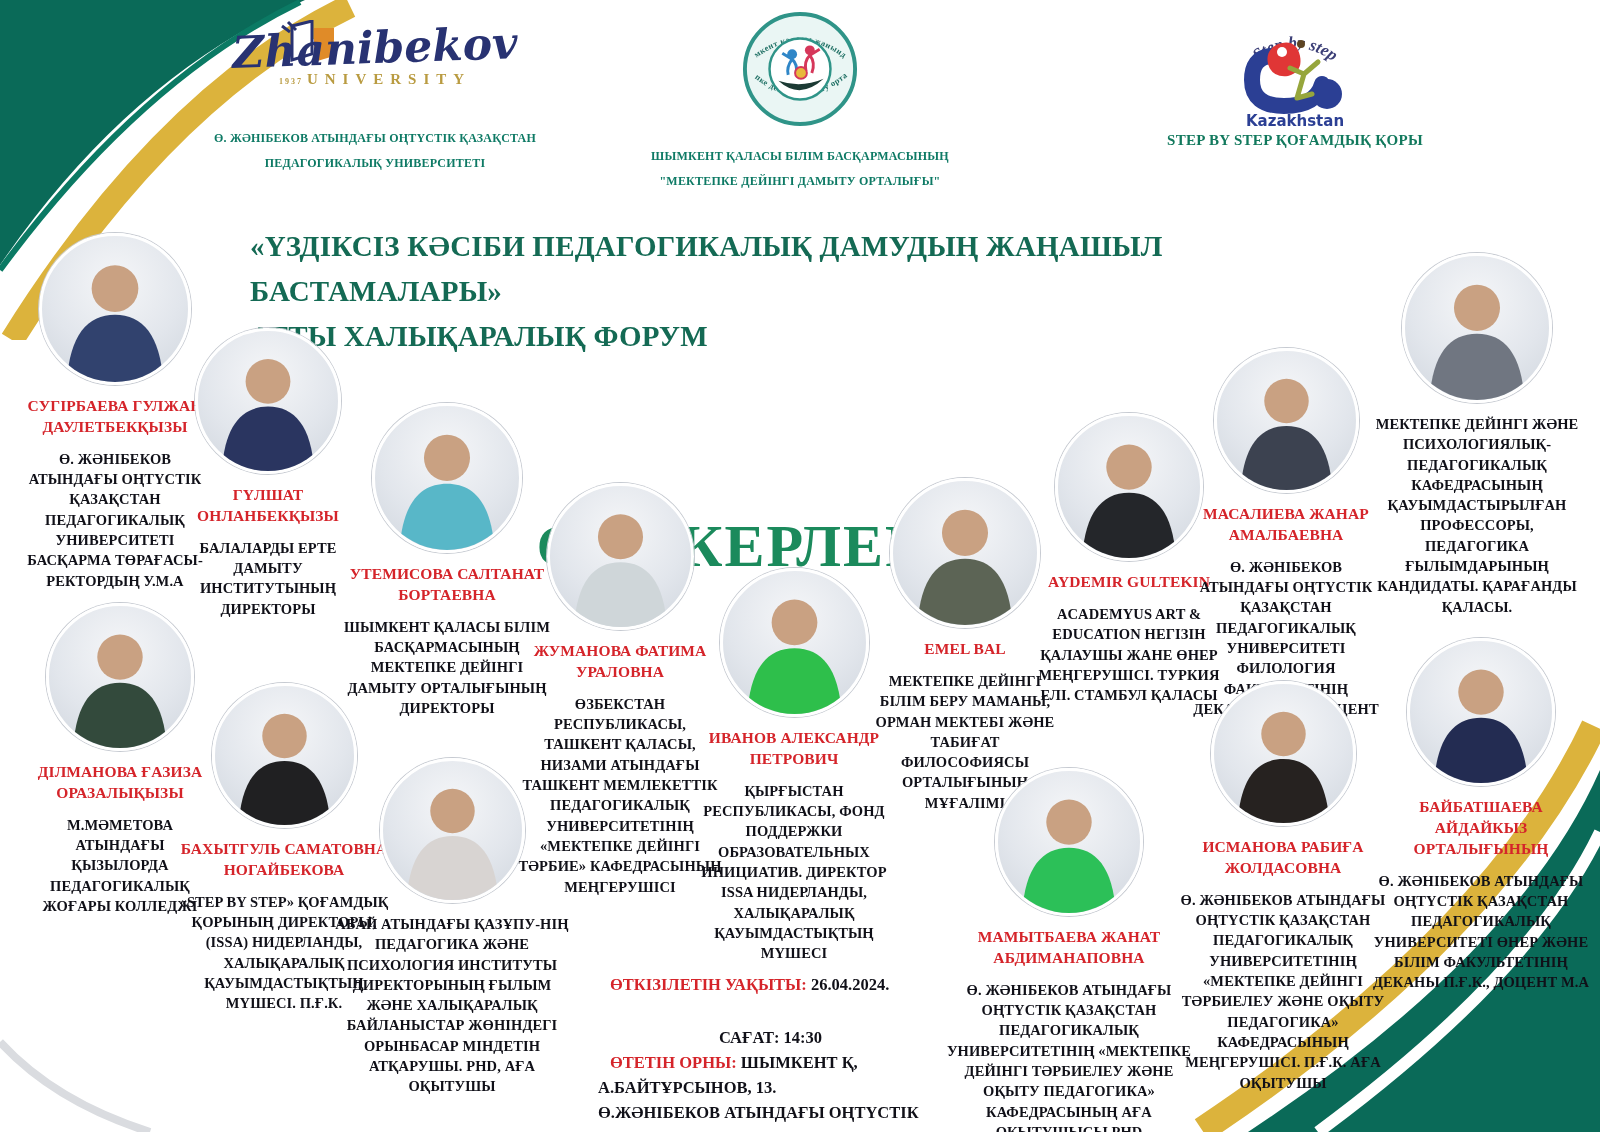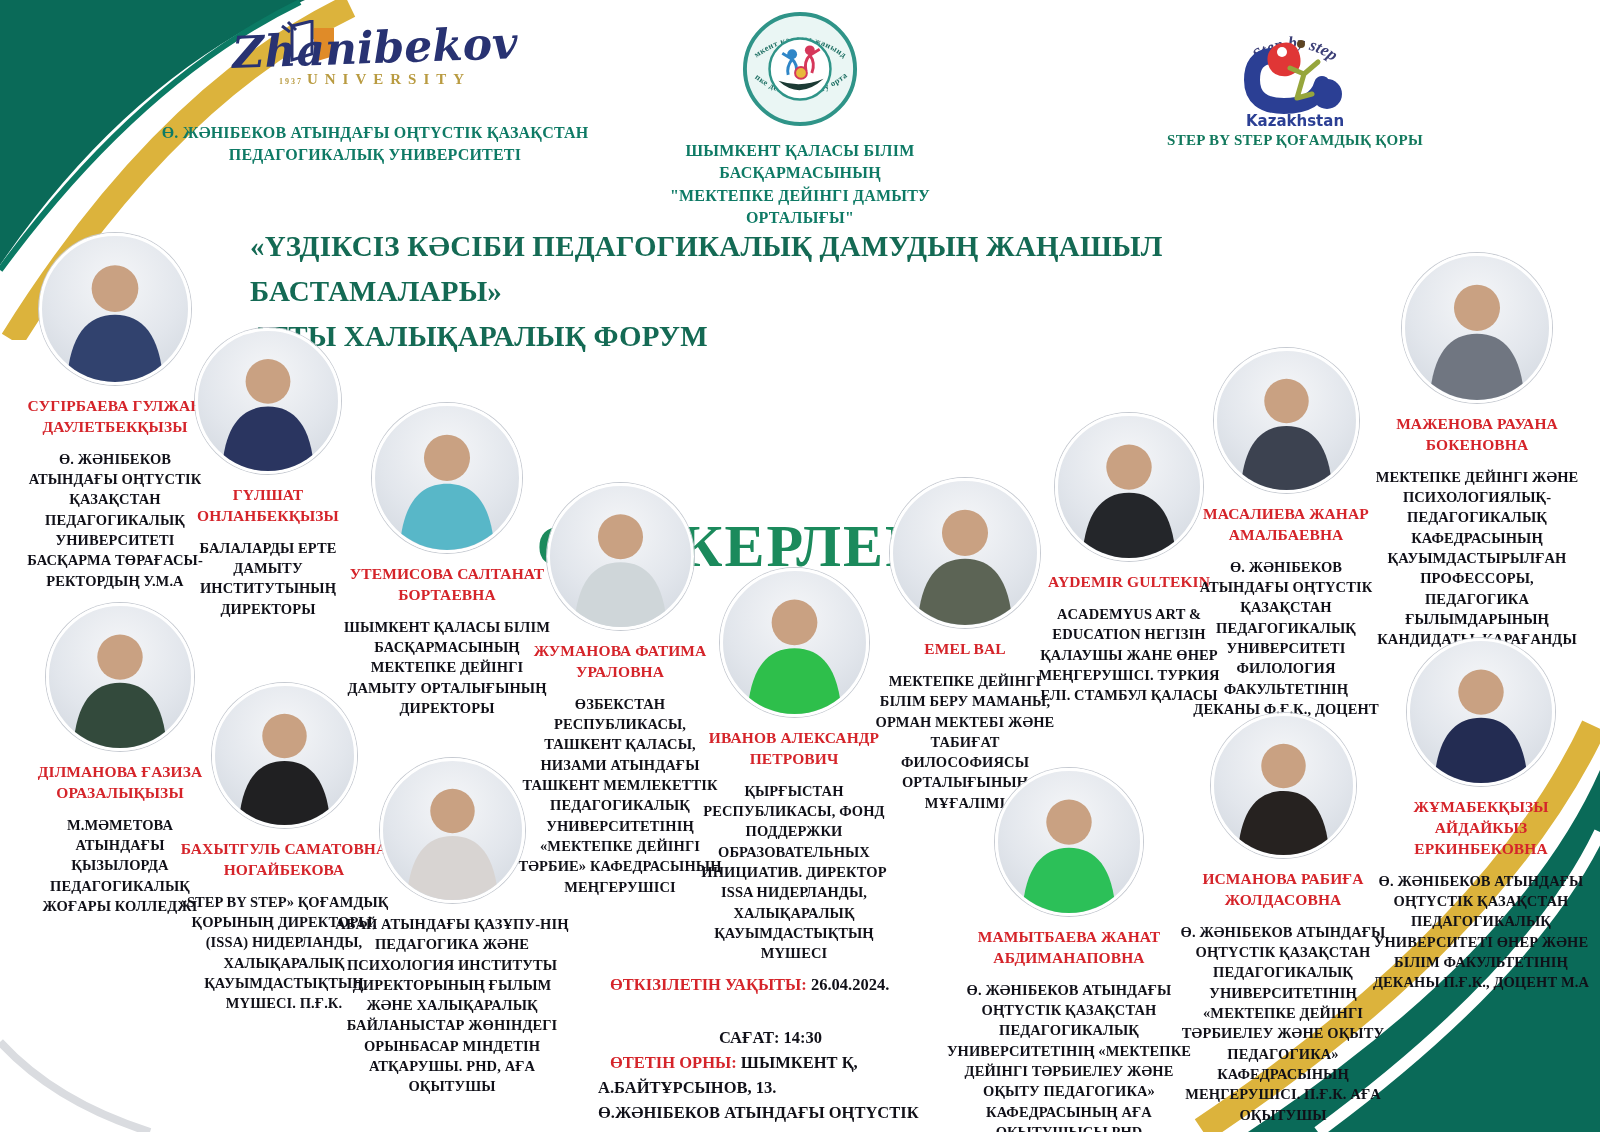--- a/index.html
+++ b/index.html
@@ -7,21 +7,21 @@
   .poster {
     position:relative; width:1600px; height:1132px; margin:0 auto;
     background:#ffffff; overflow:hidden;
     font-family:"Liberation Serif", serif; font-weight:bold;
   }
   .abs { position:absolute; }
   svg { display:block; }
 
   
   .org { position:absolute; text-align:center; }
-  .org-name { color:#0e7a65; font-size:16px; line-height:1.4; letter-spacing:.2px; }
+  .org-name { color:#0e7a65; font-size:12px; line-height:1.4; letter-spacing:.2px;margin-top:8px; }
   .zh-script { font-family:"DejaVu Serif", serif; font-style:italic; font-weight:bold;
                color:#283272; font-size:44px; line-height:1; transform:rotate(-2deg); }
   .zh-univ { color:#b99b41; font-size:15px; letter-spacing:7px; margin-top:2px; }
   .zh-year { color:#b99b41; font-size:8px; letter-spacing:2px; }
   .sbs-name { color:#12795d; font-size:15px; letter-spacing:.3px; }
 
   
   .forum-title { position:absolute; left:250px; top:224px; width:1070px; 
                  color:#146a54; font-size:29px; line-height:1.55; letter-spacing:.2px; }
   .speakers-heading { position:absolute; left:480px; top:512px; width:500px; text-align:center;
@@ -221,21 +221,20 @@
     <div class="sp-role">Ө. ЖӘНІБЕКОВ АТЫНДАҒЫ ОҢТҮСТІК ҚАЗАҚСТАН ПЕДАГОГИКАЛЫҚ УНИВЕРСИТЕТІ ФИЛОЛОГИЯ ФАКУЛЬТЕТІНІҢ ДЕКАНЫ Ф.Ғ.К., ДОЦЕНТ</div>
   </div>
 
   <div class="card" style="left: 1368px; top: 253px; width: 218px; --tone: #707681;">
     <div class="avatar" style="width:150px;height:150px;">
       <svg viewBox="0 0 100 100">
           <circle cx="50" cy="36" r="16" style="fill:var(--skin,#c9a182)"></circle>
           <path d="M50,54 C31,54 19,68 17,100 L83,100 C81,68 69,54 50,54 Z" style="fill:var(--tone,#3a4a6b)"></path>
         </svg>
     </div>
-    <div class="sp-name">МАЖЕНОВА РАУАНА БОКЕНОВНА</div>
     <div class="sp-role">МЕКТЕПКЕ ДЕЙІНГІ ЖӘНЕ ПСИХОЛОГИЯЛЫҚ-ПЕДАГОГИКАЛЫҚ КАФЕДРАСЫНЫҢ ҚАУЫМДАСТЫРЫЛҒАН ПРОФЕССОРЫ, ПЕДАГОГИКА ҒЫЛЫМДАРЫНЫҢ КАНДИДАТЫ. ҚАРАҒАНДЫ ҚАЛАСЫ.</div>
   </div>
 
   <div class="card" style="left: 28px; top: 603px; width: 184px; --tone: #334a3c;">
     <div class="avatar" style="width:148px;height:148px;">
       <svg viewBox="0 0 100 100">
           <circle cx="50" cy="36" r="16" style="fill:var(--skin,#c9a182)"></circle>
           <path d="M50,54 C31,54 19,68 17,100 L83,100 C81,68 69,54 50,54 Z" style="fill:var(--tone,#3a4a6b)"></path>
         </svg>
     </div>
@@ -268,39 +267,39 @@
     <div class="avatar" style="width:148px;height:148px;">
       <svg viewBox="0 0 100 100">
           <circle cx="50" cy="36" r="16" style="fill:var(--skin,#c9a182)"></circle>
           <path d="M50,54 C31,54 19,68 17,100 L83,100 C81,68 69,54 50,54 Z" style="fill:var(--tone,#3a4a6b)"></path>
         </svg>
     </div>
     <div class="sp-name">МАМЫТБАЕВА ЖАНАТ АБДИМАНАПОВНА</div>
     <div class="sp-role">Ө. ЖӘНІБЕКОВ АТЫНДАҒЫ ОҢТҮСТІК ҚАЗАҚСТАН ПЕДАГОГИКАЛЫҚ УНИВЕРСИТЕТІНІҢ «МЕКТЕПКЕ ДЕЙІНГІ ТӘРБИЕЛЕУ ЖӘНЕ ОҚЫТУ ПЕДАГОГИКА»  КАФЕДРАСЫНЫҢ АҒА ОҚЫТУШЫСЫ PHD</div>
   </div>
 
-  <div class="card" style="left: 1163px; top: 713px; width: 240px; --tone: #262220;">
+  <div class="card" style="left: 1163px; top: 681px; width: 240px; --tone: #262220;">
     <div class="avatar" style="width:145px;height:145px;">
       <svg viewBox="0 0 100 100">
           <circle cx="50" cy="36" r="16" style="fill:var(--skin,#c9a182)"></circle>
           <path d="M50,54 C31,54 19,68 17,100 L83,100 C81,68 69,54 50,54 Z" style="fill:var(--tone,#3a4a6b)"></path>
         </svg>
     </div>
     <div class="sp-name">ИСМАНОВА РАБИҒА ЖОЛДАСОВНА</div>
     <div class="sp-role">Ө. ЖӘНІБЕКОВ АТЫНДАҒЫ ОҢТҮСТІК ҚАЗАҚСТАН ПЕДАГОГИКАЛЫҚ УНИВЕРСИТЕТІНІҢ «МЕКТЕПКЕ ДЕЙІНГІ ТӘРБИЕЛЕУ ЖӘНЕ ОҚЫТУ ПЕДАГОГИКА» КАФЕДРАСЫНЫҢ МЕҢГЕРУШІСІ. П.Ғ.К. АҒА ОҚЫТУШЫ</div>
   </div>
 
   <div class="card" style="left: 1372px; top: 638px; width: 218px; --tone: #232c52;">
     <div class="avatar" style="width:148px;height:148px;">
       <svg viewBox="0 0 100 100">
           <circle cx="50" cy="36" r="16" style="fill:var(--skin,#c9a182)"></circle>
           <path d="M50,54 C31,54 19,68 17,100 L83,100 C81,68 69,54 50,54 Z" style="fill:var(--tone,#3a4a6b)"></path>
         </svg>
     </div>
-    <div class="sp-name">ЖҰМАБЕКҚЫЗЫ АЙДАЙКЫЗ ЕРКИНБЕКОВНА</div>
+    <div class="sp-name">БАЙБАТШАЕВА АЙДАЙКЫЗ ОРТАЛЫҒЫНЫҢ</div>
     <div class="sp-role">Ө. ЖӘНІБЕКОВ АТЫНДАҒЫ ОҢТҮСТІК ҚАЗАҚСТАН ПЕДАГОГИКАЛЫҚ УНИВЕРСИТЕТІ ӨНЕР ЖӘНЕ БІЛІМ ФАКУЛЬТЕТІНІҢ ДЕКАНЫ П.Ғ.К., ДОЦЕНТ М.А</div>
   </div>
 
   <div class="event">
     <div>
       <span class="lbl">ӨТКІЗІЛЕТІН УАҚЫТЫ:</span>
       <span>26.04.2024.</span>
     </div>
     <div class="centerline">САҒАТ: 14:30</div>
     <div>

